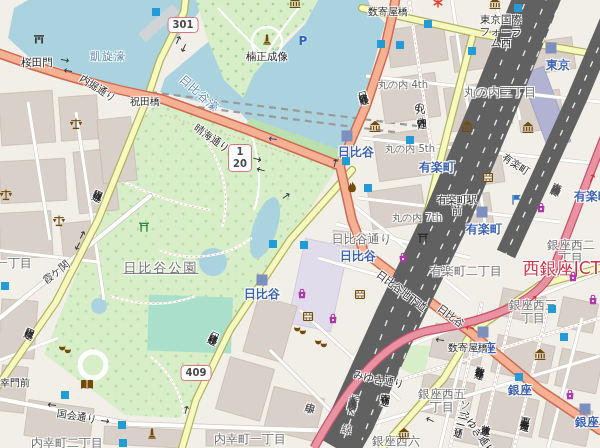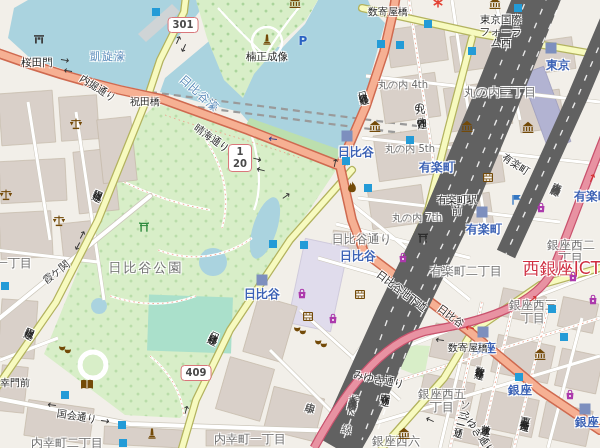--- a/index.html
+++ b/index.html
@@ -175,21 +175,21 @@
       <div class="lbl place" style="position: absolute; left: 250px; top: 440px; transform: translate(-50%, -50%);">内幸町一丁目</div>
       <div class="lbl place" style="position: absolute; left: 67px; top: 444px; transform: translate(-50%, -50%);">内幸町二丁目</div>
       <div class="lbl place" style="position: absolute; left: 571px; top: 252px; transform: translate(-50%, -50%);">銀座西二
 丁目</div>
       <div class="lbl place" style="position: absolute; left: 533px; top: 312px; transform: translate(-50%, -50%);">銀座西三
 丁目</div>
       <div class="lbl place" style="position: absolute; left: 442px; top: 401px; transform: translate(-50%, -50%);">銀座西五
 丁目</div>
       <div class="lbl place" style="position: absolute; left: 396px; top: 442px; transform: translate(-50%, -50%); text-align: center;">銀座西六</div>
       <div class="lbl place" style="position: absolute; left: 14px; top: 264px; transform: translate(-50%, -50%);">一丁目</div>
-      <div class="lbl place park-name" style="position: absolute; left: 146px; top: 268px; transform: translate(-50%, -50%);">日比谷公園</div>
+      <div class="lbl place park-name" style="position: absolute; left: 161px; top: 268px; transform: translate(-50%, -50%); text-decoration: underline;">日比谷公園</div>
       <div class="lbl place small" style="position: absolute; left: 403px; top: 84px; transform: translate(-50%, -50%);">丸の内 4th</div>
       <div class="lbl place small" style="position: absolute; left: 410px; top: 148px; transform: translate(-50%, -50%);">丸の内 5th</div>
       <div class="lbl place small" style="position: absolute; left: 417px; top: 217px; transform: translate(-50%, -50%);">丸の内 7th</div>
       <div class="lbl station" style="position: absolute; left: 356px; top: 153px; transform: translate(-50%, -50%);">日比谷</div>
       <div class="lbl station" style="position: absolute; left: 262px; top: 295px; transform: translate(-50%, -50%);">日比谷</div>
       <div class="lbl station" style="position: absolute; left: 358px; top: 257px; transform: translate(-50%, -50%);">日比谷</div>
       <div class="lbl station" style="position: absolute; left: 437px; top: 168px; transform: translate(-50%, -50%);">有楽町</div>
       <div class="lbl station" style="position: absolute; left: 484px; top: 230px; transform: translate(-50%, -50%);">有楽町</div>
       <div class="lbl station" style="position: absolute; left: 592px; top: 197px; transform: translate(-50%, -50%);">有楽町</div>
       <div class="lbl station" style="position: absolute; left: 558px; top: 66px; transform: translate(-50%, -50%);">東京</div>

